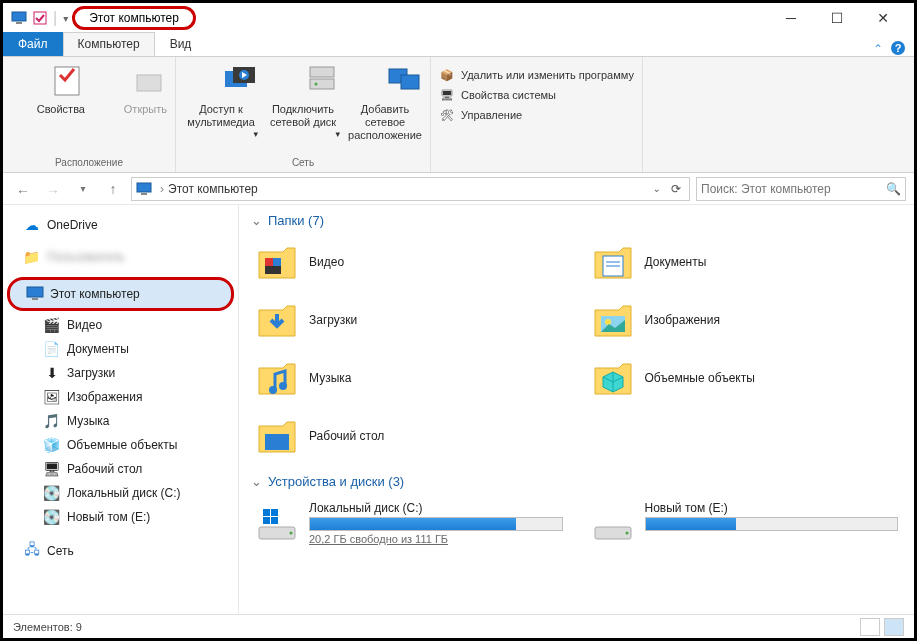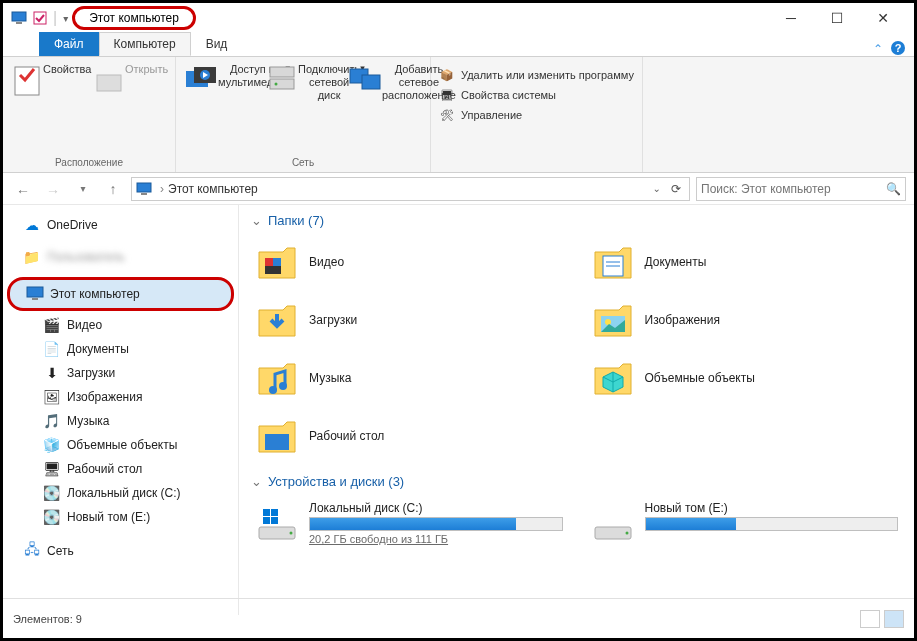--- a/index.html
+++ b/index.html
@@ -5,32 +5,32 @@
 * { margin: 0; padding: 0; box-sizing: border-box; font-family: "Segoe UI", Tahoma, sans-serif; }
 body { background: #fff; width: 917px; height: 641px; border: 3px solid #000; position: relative; }
 
 .titlebar { height: 30px; display: flex; align-items: center; padding: 0 8px; }
 .titlebar .qat { display: flex; align-items: center; gap: 6px; }
 .title-wrap { display: inline-flex; align-items: center; border: 3px solid #c00; border-radius: 14px; padding: 2px 14px; margin-left: 4px; }
 .titlebar .title { font-size: 12px; color: #000; }
 .win-controls { margin-left: auto; display: flex; }
 .win-controls div { width: 46px; height: 30px; display: flex; align-items: center; justify-content: center; font-size: 14px; color: #333; }
 
-.tabbar { height: 24px; display: flex; align-items: flex-end; border-bottom: 1px solid #d0d0d0; padding-left: 36px; }
+.tabbar { height: 24px; display: flex; align-items: flex-end; border-bottom: 1px solid #d0d0d0; }
 .tabbar .tab { padding: 4px 14px; font-size: 12px; color: #333; border: 1px solid transparent; }
 .tabbar .tab.file { background: #1979ca; color: #fff; }
 .tabbar .tab.active { background: #f5f5f5; border-color: #d0d0d0; border-bottom-color: #f5f5f5; }
 .tabbar .spacer { flex: 1; }
 .tabbar .chev, .tabbar .help { width: 24px; text-align: center; font-size: 12px; color: #4da0e8; }
 
 .ribbon { height: 116px; background: #f5f5f5; border-bottom: 1px solid #d0d0d0; display: flex; }
 .rgroup { border-right: 1px solid #e0e0e0; padding: 6px 8px 2px; display: flex; flex-direction: column; }
 .rgroup .btns { display: flex; gap: 8px; flex: 1; }
 .rgroup .lbl { text-align: center; font-size: 10px; color: #666; padding: 2px 0; }
-.rbtn { display: flex; flex-direction: row; align-items: flex-start; width: 74px; font-size: 11px; color: #333; text-align: center; line-height: 1.2; }
+.rbtn { display: flex; flex-direction: column; align-items: flex-end; width: 74px; font-size: 11px; color: #333; text-align: center; line-height: 1.2; }
 .rbtn.disabled { color: #999; }
 .rbtn .ico { width: 36px; height: 36px; margin-bottom: 4px; display: flex; align-items: center; justify-content: center; font-size: 28px; }
 .smallbtns { display: flex; flex-direction: column; gap: 4px; padding: 4px 0; }
 .sbtn { display: flex; align-items: center; gap: 6px; font-size: 11px; color: #333; }
 .sbtn .sico { width: 16px; height: 16px; display: inline-flex; align-items: center; justify-content: center; }
 
 .addrbar { height: 32px; display: flex; align-items: center; padding: 4px 8px; gap: 6px; border-bottom: 1px solid #e8e8e8; }
 .navbtn { width: 24px; height: 24px; display: flex; align-items: center; justify-content: center; color: #777; font-size: 14px; }
 .addrbox { flex: 1; height: 24px; border: 1px solid #ccc; display: flex; align-items: center; padding: 0 4px; font-size: 12px; color: #333; }
 .searchbox { width: 210px; height: 24px; border: 1px solid #ccc; display: flex; align-items: center; padding: 0 4px; font-size: 12px; color: #888; gap: 16px; }
@@ -51,21 +51,21 @@
 .fico { width: 44px; height: 44px; display: flex; align-items: center; justify-content: center; font-size: 32px; }
 .drives { display: grid; grid-template-columns: 1fr 1fr; gap: 6px 20px; }
 .ditem { display: flex; gap: 10px; padding: 4px; }
 .ditem .dico { width: 44px; height: 44px; display: flex; align-items: flex-end; justify-content: center; }
 .ditem .dinfo { flex: 1; }
 .ditem .dname { font-size: 12px; color: #222; margin-bottom: 2px; }
 .bar { height: 14px; border: 1px solid #bfbfbf; background: #eee; position: relative; margin-bottom: 2px; }
 .bar .fill { position: absolute; top: 0; left: 0; bottom: 0; background: linear-gradient(#3d9de8,#1d7ed6); }
 .dfree { font-size: 11px; color: #6a6a6a; text-decoration: underline; }
 
-.status { position: absolute; bottom: 0; left: 0; right: 0; height: 40px; border-top: 1px solid #e0e0e0; display: flex; align-items: center; padding: 0 10px; font-size: 11px; color: #444; }
+.status { position: absolute; bottom: 0; left: 0; right: 0; height: 24px; border-top: 1px solid #e0e0e0; display: flex; align-items: center; padding: 0 10px; font-size: 11px; color: #444; }
 .status .viewicons { margin-left: auto; display: flex; gap: 4px; }
 .viewicons div { width: 20px; height: 18px; border: 1px solid #ccc; }
 
 svg { display: block; }
 </style>
 </head>
 <body>
 
 <div class="titlebar">
   <div class="qat">

